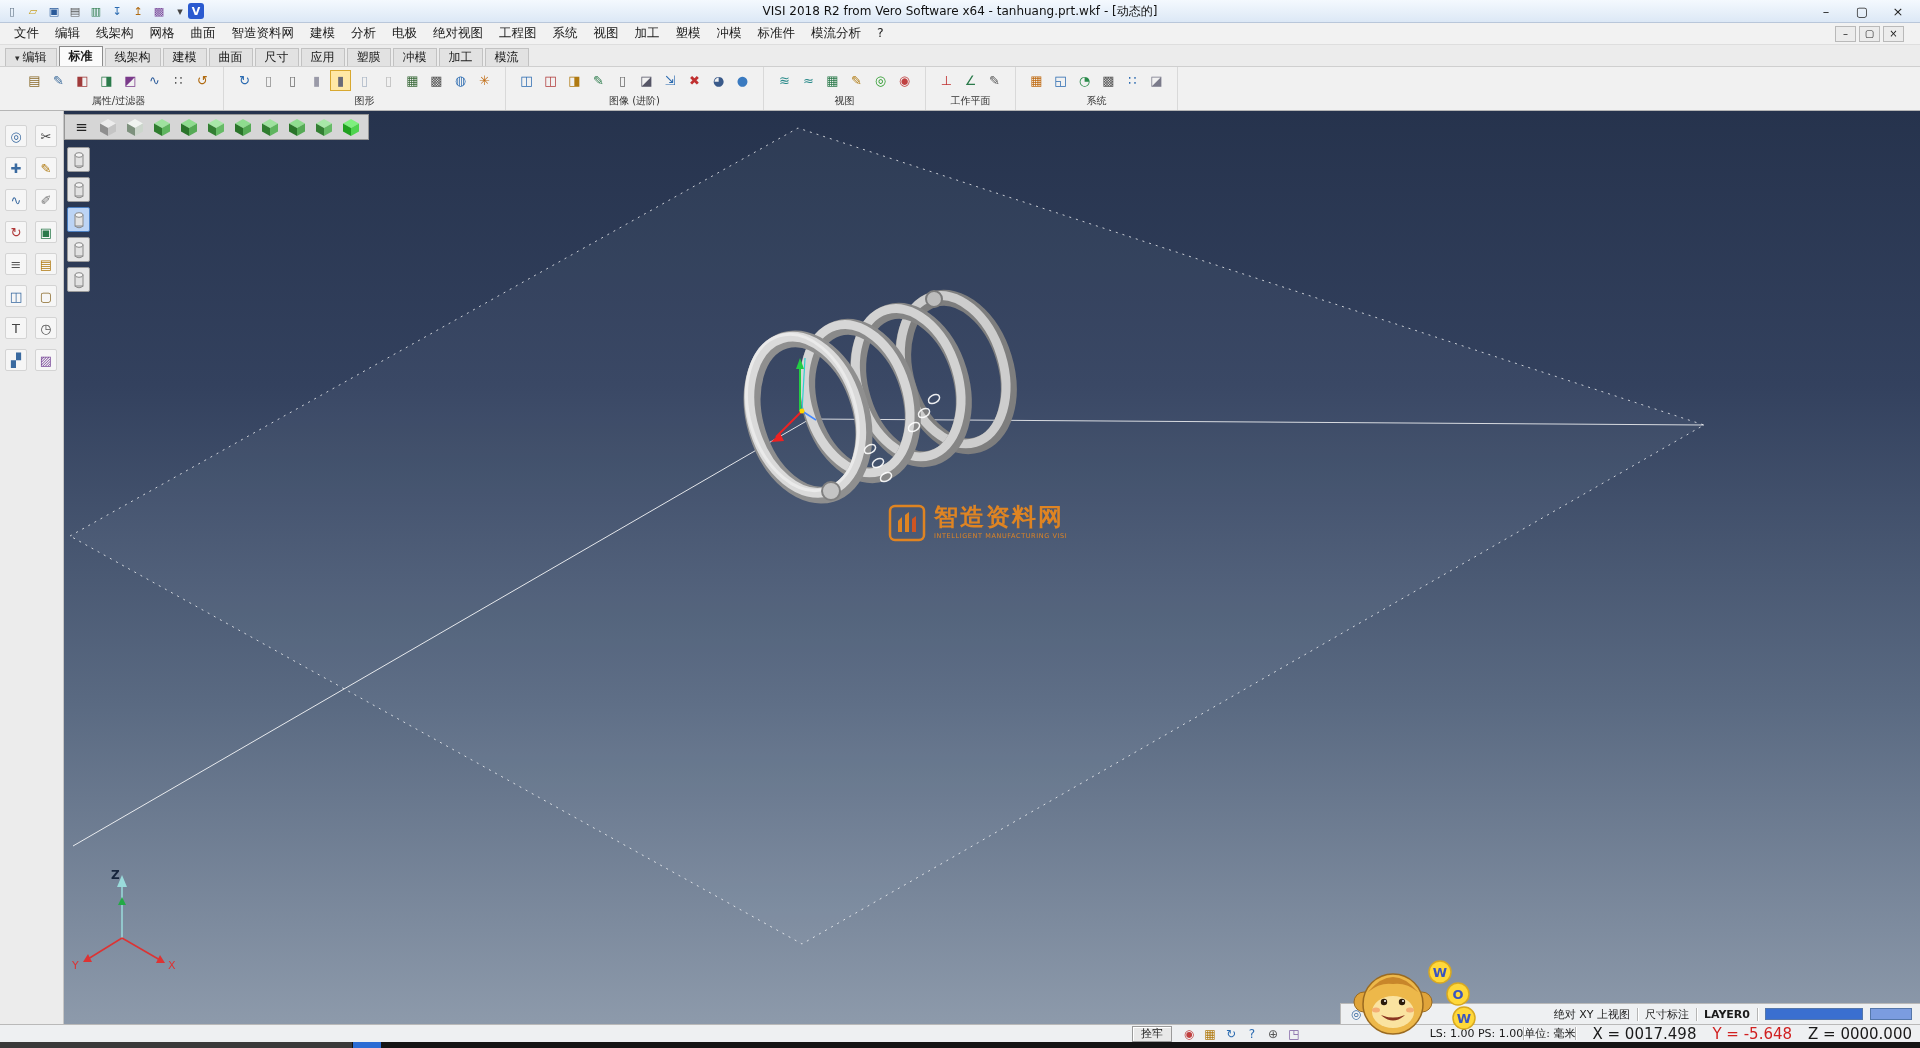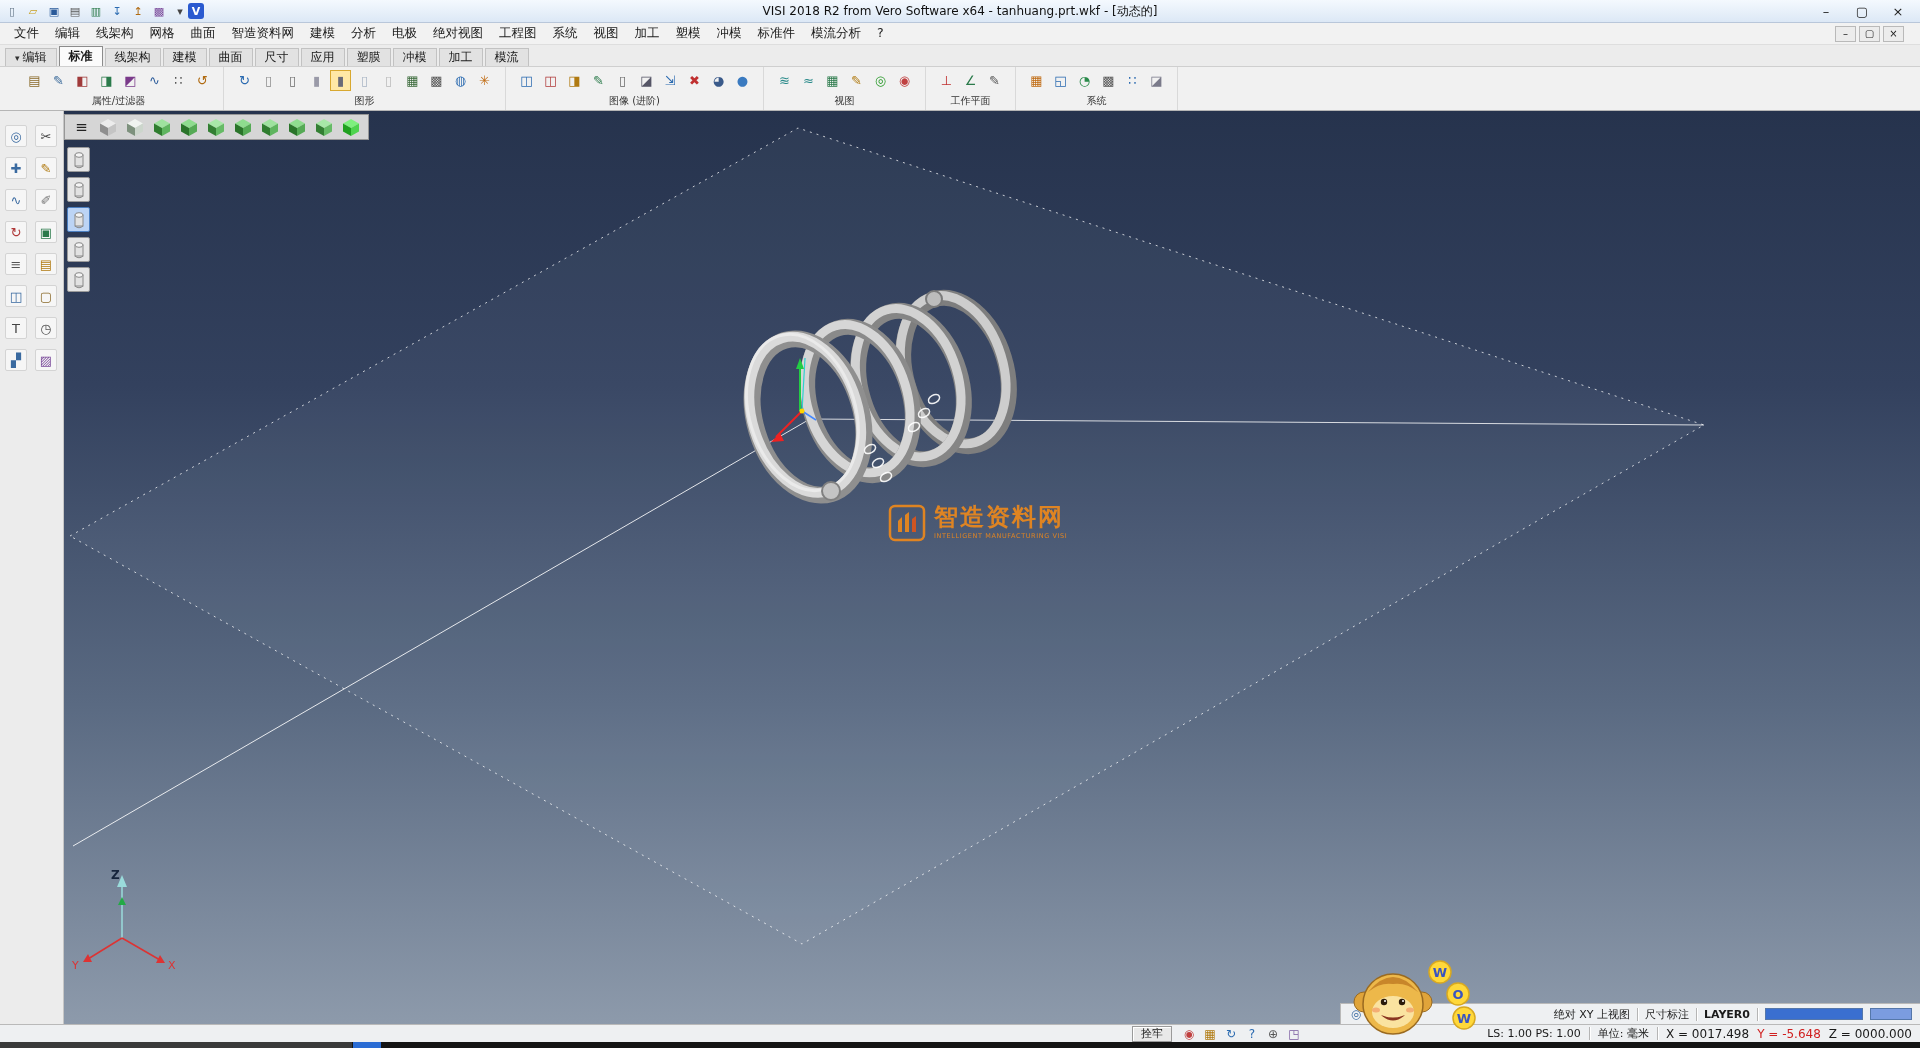--- a/index.html
+++ b/index.html
@@ -79,22 +79,22 @@
   .status-upper { position:absolute; left:1340px; top:1003px; width:580px; height:21px; background:#eef0f2;
     border-top:1px solid #b9b9b9; border-left:1px solid #b9b9b9; display:flex; align-items:center;
     font-size:11px; gap:7px; padding:0 8px 0 6px; z-index:3; color:#1a1a1a; }
   .status-lower { position:absolute; left:0; top:1024px; width:1920px; height:18px; background:#eef0f2;
     border-top:1px solid #b9b9b9; display:flex; align-items:center; font-size:11px; z-index:3; color:#1a1a1a; }
   .sdivider { width:1px; height:13px; background:#b5b5b5; box-shadow:1px 0 0 #ffffff; }
   .status-icon { width:18px; height:15px; display:flex; align-items:center; justify-content:center; font-size:12px; }
   .lock-btn { margin-left:1132px; height:16px; padding:0 8px; background:#e9e9e9; border:1px solid #9a9a9a;
     box-shadow:inset 1px 1px 0 #ffffff; font-size:11px; display:flex; align-items:center; }
   .sl-icons { display:flex; gap:3px; margin-left:8px; }
-  .right-cluster { margin-left:auto; display:flex; align-items:center; gap:8px; padding-right:8px; }
-  .coord { font-size:12px; white-space:nowrap; }
+  .right-cluster { margin-left:auto; display:flex; align-items:center; gap:0; padding-right:8px; }
+  .coord { font-size:15px; white-space:nowrap;margin-left:16px; }
   .coord-y { color:#d02020; }
   .layer-label { font-weight:bold; }
   .bar { height:12px; border:1px solid #5577aa; }
   .bar-a { width:98px; }
   .bar-b { width:42px; }
   .spacer { flex:1; }
 
   .taskbar { position:absolute; left:0; top:1042px; width:1920px; height:6px; background:#141414; z-index:11; }
   .taskbar .seg1 { position:absolute; left:0; top:0; width:352px; height:6px; background:#3a3a3a; }
   .taskbar .notch { position:absolute; left:353px; top:0; width:28px; height:6px; }

